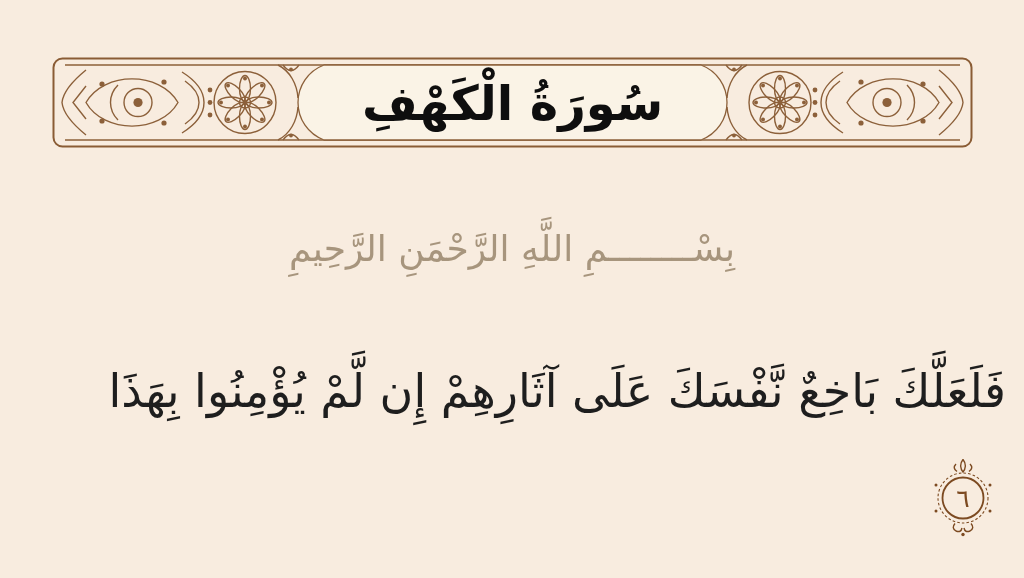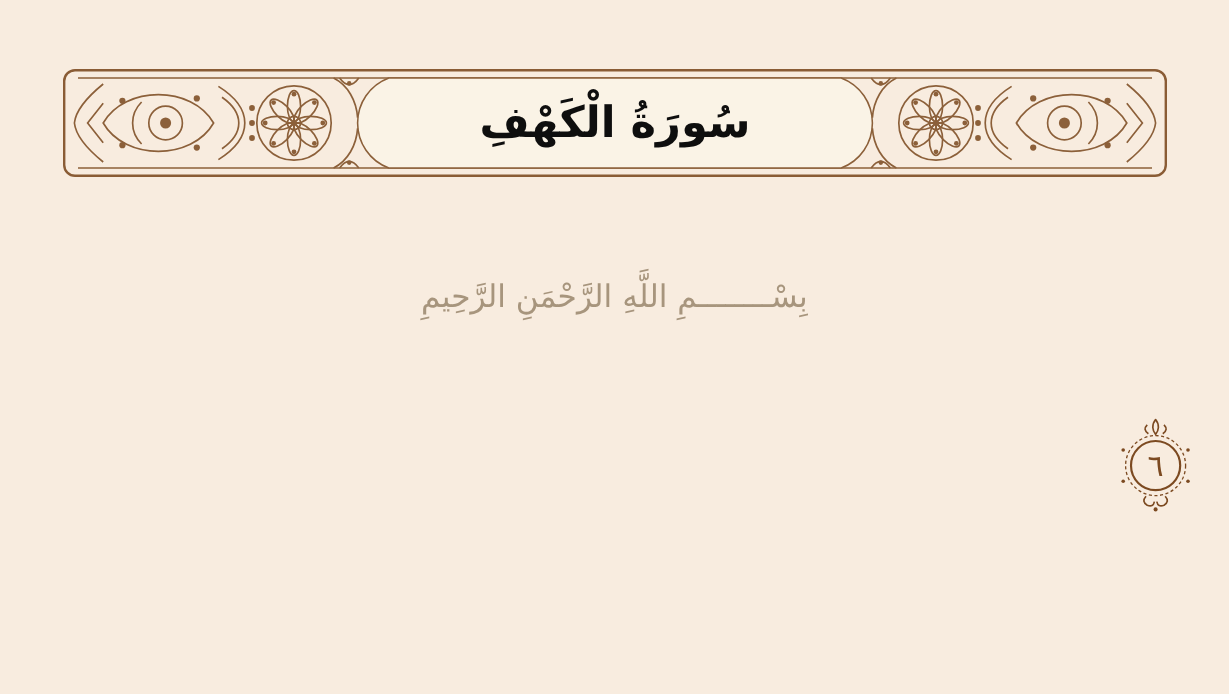--- a/index.html
+++ b/index.html
@@ -12,30 +12,30 @@
   }
   
   .frame{
     position:absolute;left:52px;top:57px;width:921px;height:91px;
   }
   .frame svg{position:absolute;left:0;top:0;}
   .surah-title{
     position:absolute;left:0;top:0;width:100%;height:91px;
     display:flex;align-items:center;justify-content:center;
     direction:rtl;
-    font-size:36px;font-weight:bold;color:#0e0e0e;
+    font-size:48px;font-weight:bold;color:#0e0e0e;
     letter-spacing:0;
     pointer-events:none;
   }
   
   .bismillah{
     position:absolute;left:0;top:210px;width:1024px;height:76px;
     display:flex;align-items:center;justify-content:center;
     direction:rtl;
-    font-size:26px;color:#a7957d;
+    font-size:36px;color:#a7957d;
     white-space:nowrap;
   }
   
   .verse{
     position:absolute;top:336px;right:18px;
     direction:rtl;text-align:right;
     color:#1e1e1e;
     font-size:46px;
     white-space:nowrap;
   }
@@ -117,20 +117,21 @@
 
     <use href="#ornL"></use>
     <use href="#ornL" transform="translate(921,0) scale(-1,1)"></use>
   </svg>
   <div class="surah-title">سُورَةُ الْكَهْفِ</div>
 </div>
 
 <div class="bismillah">بِسْــــــــمِ اللَّهِ الرَّحْمَنِ الرَّحِيمِ</div>
 
 <div class="verse">
+  <div class="line line1">فَلَعَلَّكَ بَاخِعٌ نَّفْسَكَ عَلَى آثَارِهِمْ إِن لَّمْ يُؤْمِنُوا بِهَذَا</div>
   <div class="line line2">
     <svg class="ayah-medallion" width="66" height="78" viewBox="-33 -39 66 78" aria-hidden="true">
       <g stroke="#7c4a21" fill="none" stroke-width="1.8">
         <circle r="20.5"></circle>
         <circle r="25" stroke-width="1.1" stroke-dasharray="2.6 2.1"></circle>
 
         <path stroke-width="1.4" d="M0,-26 C2.6,-29 3.6,-34 0,-38.5 C-3.6,-34 -2.6,-29 0,-26 Z"></path>
         <path stroke-width="1.4" d="M-6,-26.5 Q-11,-30 -7,-34"></path>
         <path stroke-width="1.4" d="M6,-26.5 Q11,-30 7,-34"></path>
 

